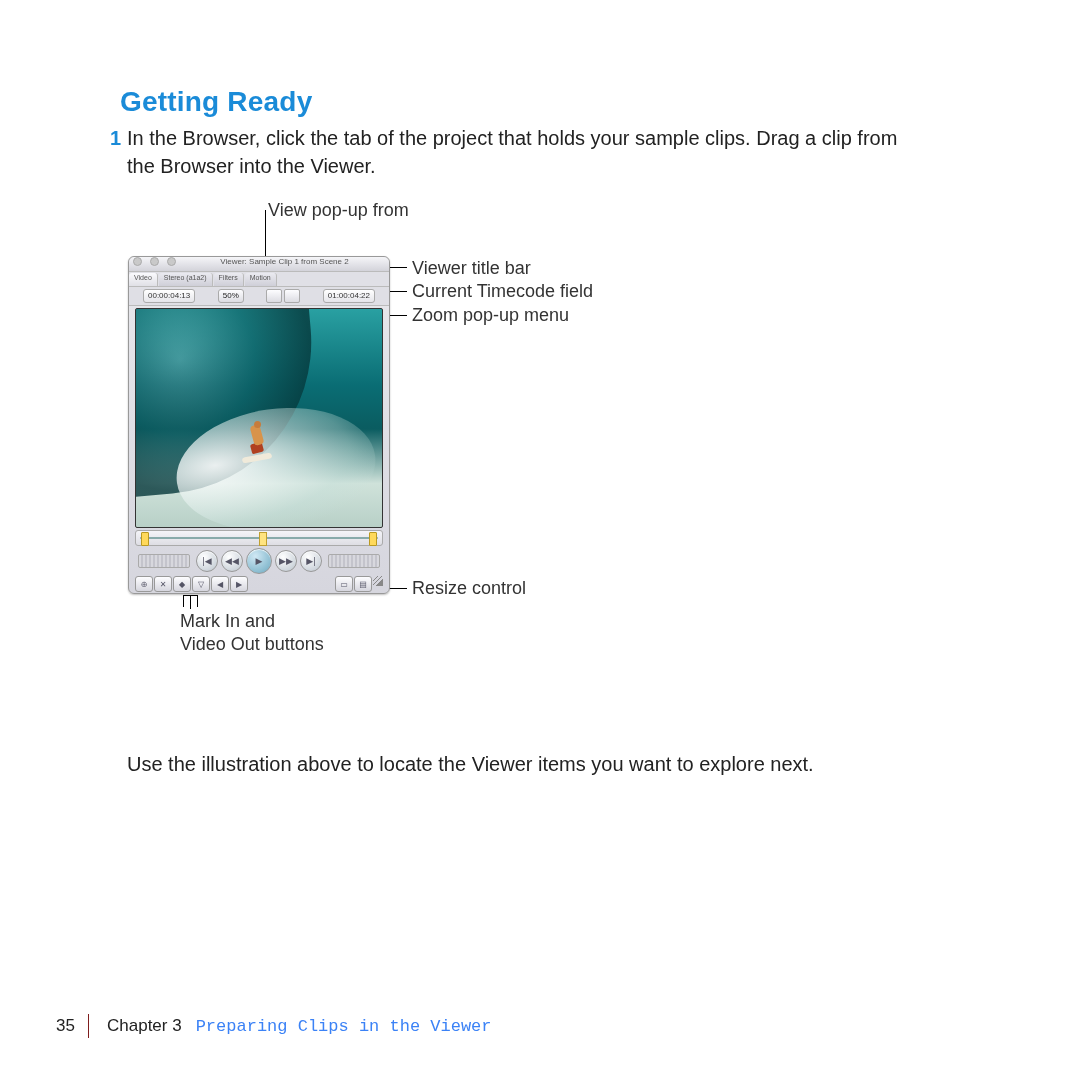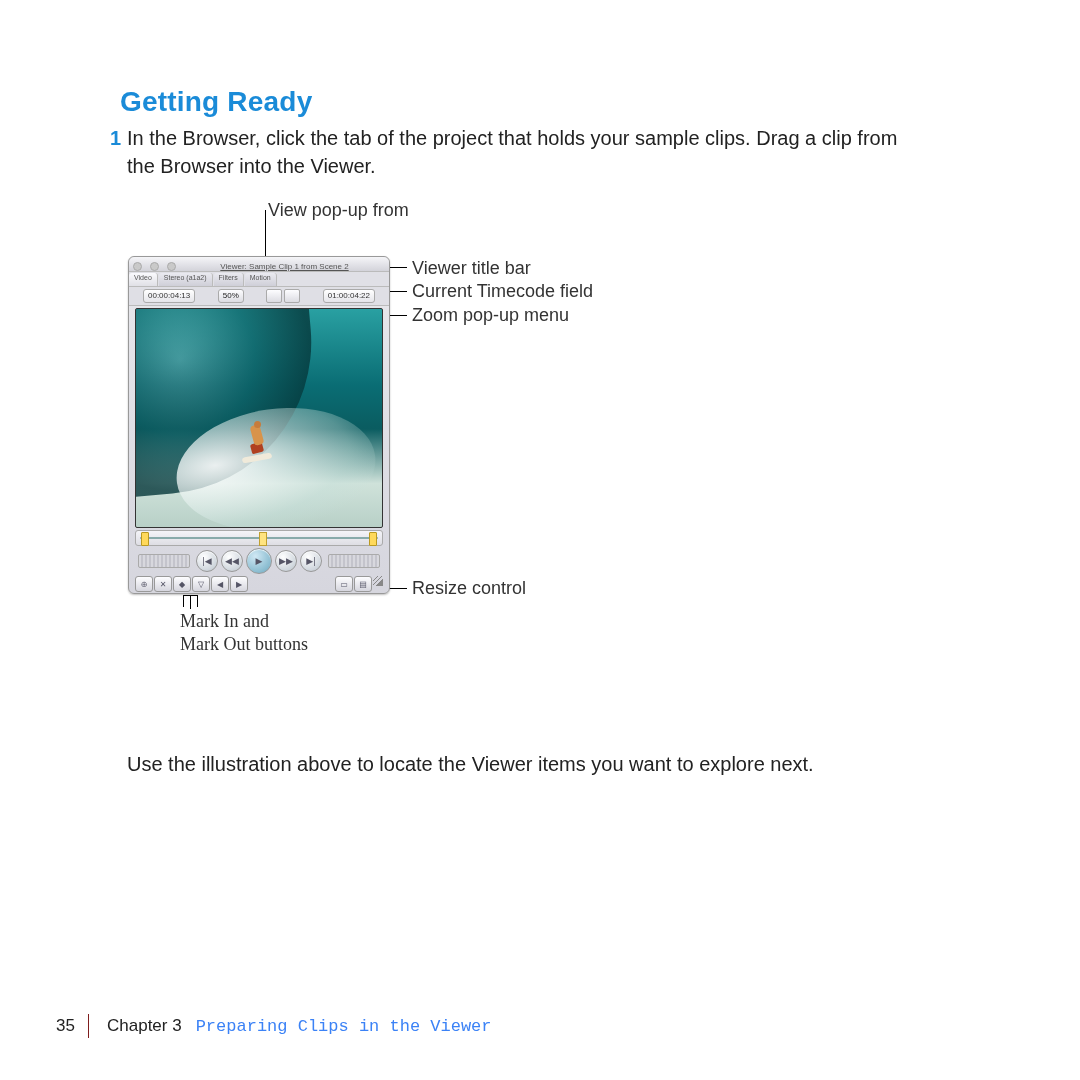--- a/index.html
+++ b/index.html
@@ -59,21 +59,21 @@
     top: 200px;
     width: 740px;
     height: 440px;
   }
   .callout {
     position: absolute;
     font-size: 18px;
     color: #333;
     white-space: nowrap;
   }
-  .callout.multi { white-space: normal; line-height: 1.3; font-family: Liberation Serif, serif; }
+  .callout.multi { white-space: normal; line-height: 1.3; }
 
   
   .line {
     position: absolute;
     background: #000;
   }
 
   
   .viewer {
     position: absolute;
@@ -85,26 +85,25 @@
     border: 1px solid #999;
     border-radius: 6px;
     box-shadow: 0 1px 2px rgba(0,0,0,0.25);
   }
   .titlebar {
     height: 14px;
     background: linear-gradient(#f5f5f8,#d3d3da);
     border-bottom: 1px solid #bbb;
     border-radius: 6px 6px 0 0;
     display: flex;
-    align-items: flex-end;
+    align-items: flex-start;
     padding: 0 4px;
     font-size: 8px;
     color: #555;
     gap: 8px;
-    text-decoration: underline;
   }
   .dot { width:7px; height:7px; border-radius:50%; background:#c9c9c9; border:1px solid #aaa; }
   .title-text { flex:1; text-align:center; font-size:8px; }
   .tabs {
     height: 14px;
     background: #e0e0e6;
     display:flex;
     font-size: 7px;
     color:#555;
     border-bottom:1px solid #bbb;
@@ -295,21 +294,21 @@
 
   <div class="figure">
 
     <div class="callout" style="left:140px; top:0px;">View pop-up from</div>
     <div class="callout" style="left:284px; top:58px;">Viewer title bar</div>
     <div class="callout" style="left:284px; top:81px;">Current Timecode field</div>
     <div class="callout" style="left:284px; top:105px;">Zoom pop-up menu</div>
     <div class="callout" style="left:284px; top:378px;">Resize control</div>
     <div class="callout multi" style="left:52px; top:410px; width:160px;">
       <span>Mark In and</span><br>
-      <span>Mark Out buttons</span>
+      <span>Video Out buttons</span>
     </div>
 
     <div class="line" style="left:137px; top:10px; width:1px; height:86px;"></div>
 
     <div class="line" style="left:174px; top:67px; width:105px; height:1px;"></div>
 
     <div class="line" style="left:42px; top:91px; width:237px; height:1px;"></div>
     <div class="line" style="left:42px; top:91px; width:1px; height:6px;"></div>
 
     <div class="line" style="left:100px; top:115px; width:179px; height:1px;"></div>

